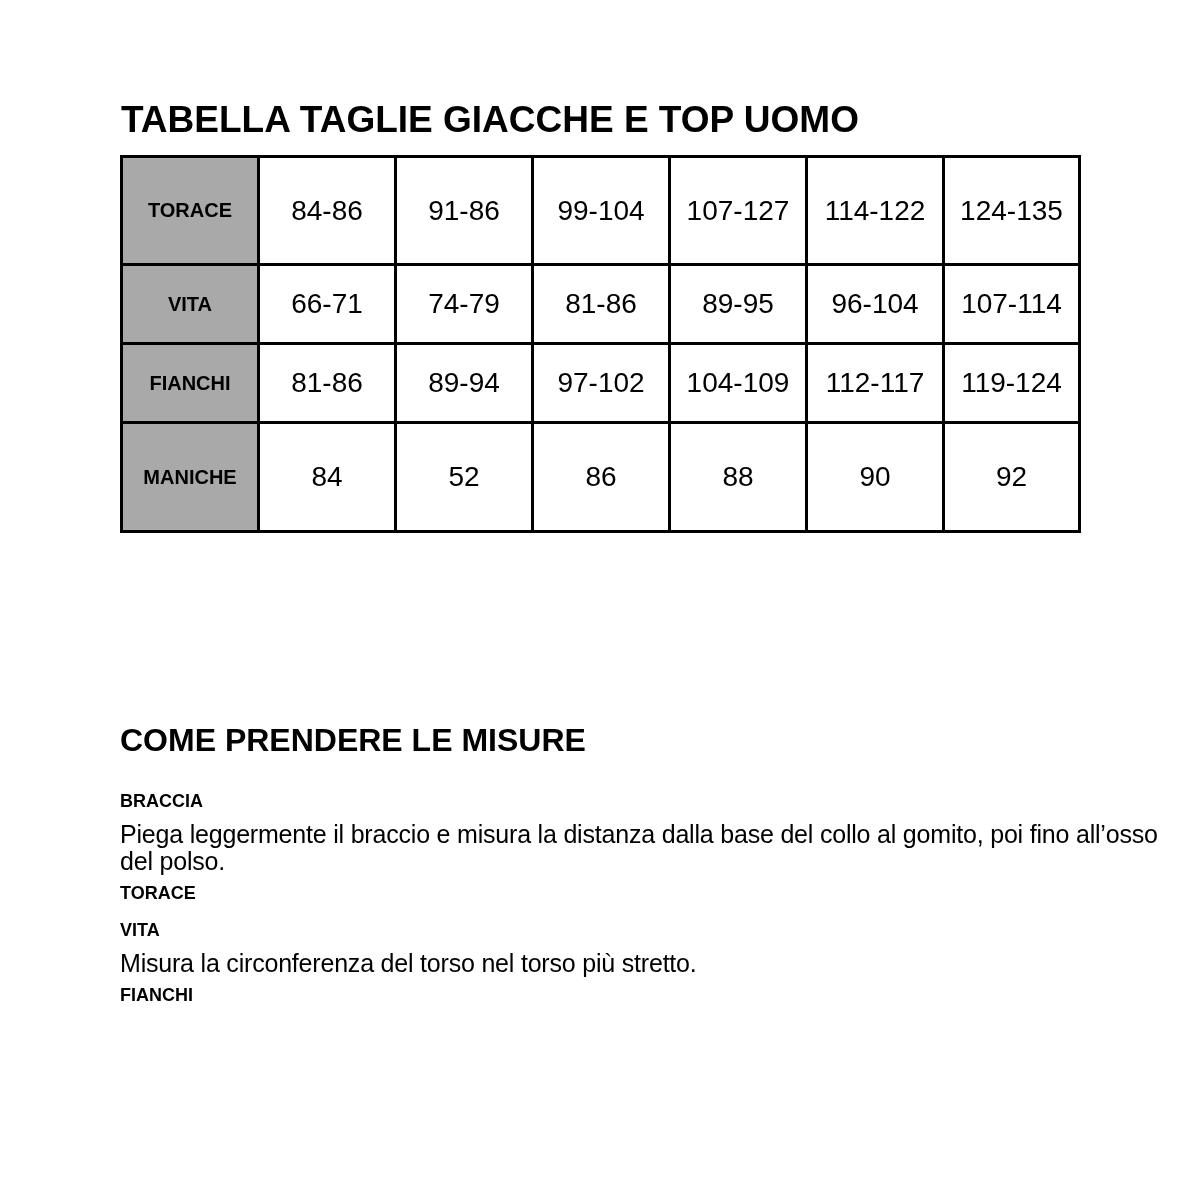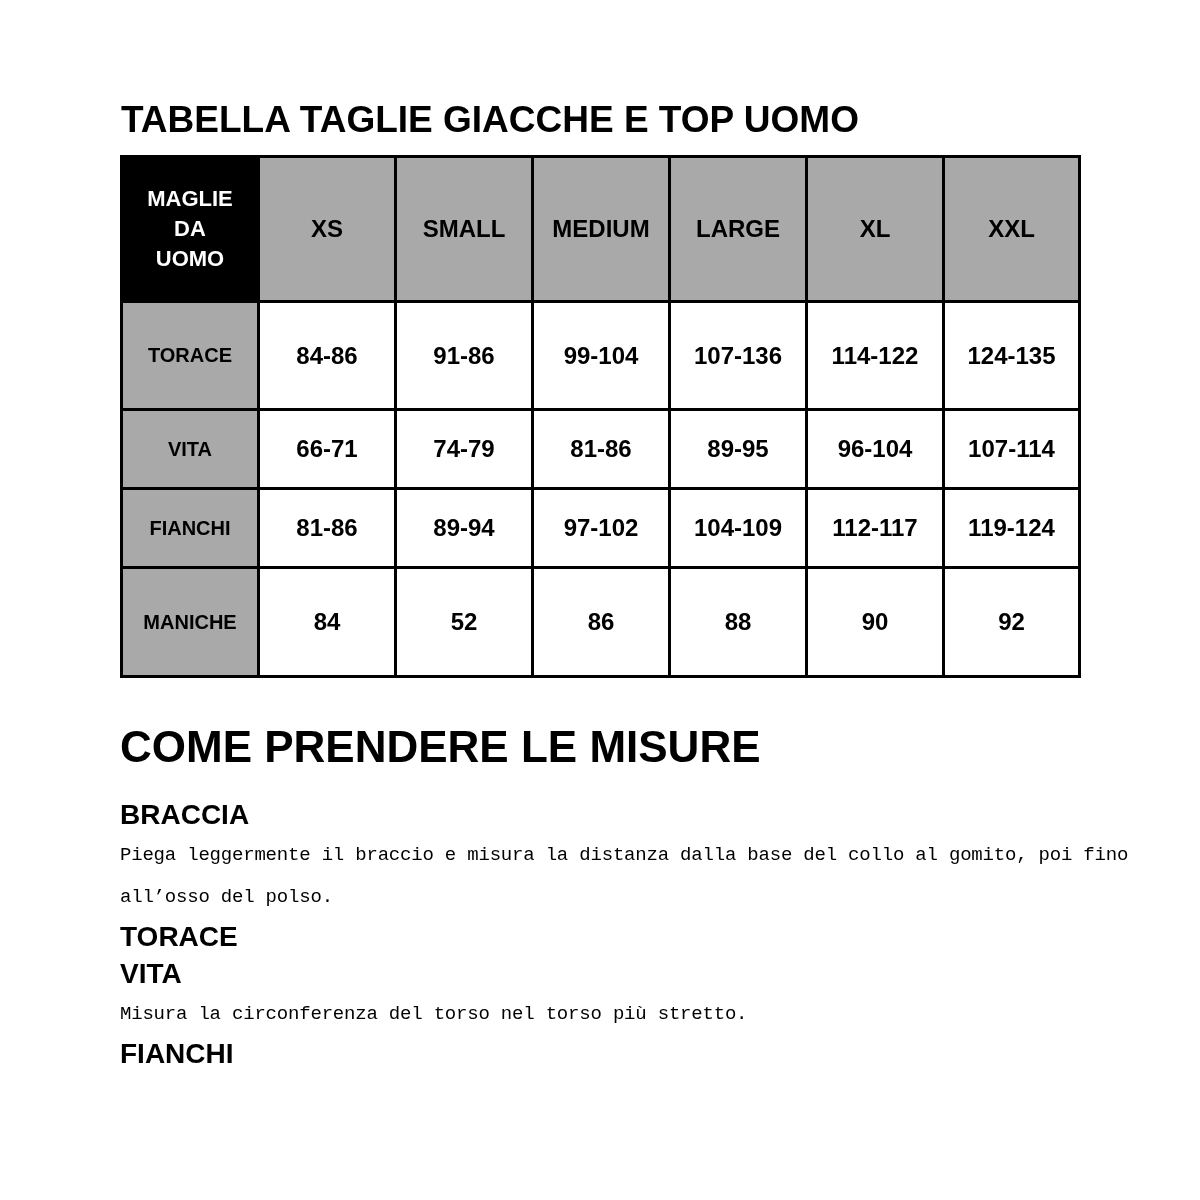--- a/index.html
+++ b/index.html
@@ -48,90 +48,76 @@
     font-size: 24px;
   }
   .row-label-cell {
     background: #a9a9a9;
     color: #000000;
     font-weight: bold;
     font-size: 20px;
   }
   .size-value-cell {
     background: #ffffff;
-    font-weight: bold;
-    font-size: 24px;
+    font-weight: normal;
+    font-size: 28px;
   }
   tr.header-row   { height: 145px; }
   tr.row-torace   { height: 108px; }
   tr.row-vita     { height: 79px;  }
   tr.row-fianchi  { height: 79px;  }
   tr.row-maniche  { height: 109px; }
 
   .measures {
     position: absolute;
     left: 120px; top: 722px;
     width: 1040px;
   }
   .measures-heading {
-    font-size: 44px;
+    font-size: 32px;
     font-weight: bold;
     margin-bottom: 24px;
     white-space: nowrap;
   }
   .measure-label {
-    font-size: 28px;
+    font-size: 18px;
     font-weight: bold;
     line-height: 37.5px;
   }
   .measure-text {
-    font-size: 19px;
-    line-height: 42px;
+    font-size: 25px;
+    line-height: 27px;
     letter-spacing: -0.2px;
-    font-family: Liberation Mono, monospace;
   }
 </style>
 </head>
 <body>
 
 <div class="page">
 
   <h1 class="page-title">TABELLA TAGLIE GIACCHE E TOP UOMO</h1>
 
   <table class="size-table">
     <colgroup>
       <col style="width:137px">
         <col style="width:137px">
         <col style="width:137px">
       <col style="width:137px">
         <col style="width:137px">
         <col style="width:137px">
       <col style="width:136px">
     </colgroup>
     <tbody>
-      <tr class="header-row">
-        <td class="corner-cell">
-          <div>MAGLIE</div>
-          <div>DA</div>
-          <div>UOMO</div>
-        </td>
-        <td class="size-header-cell">XS</td>
-        <td class="size-header-cell">SMALL</td>
-        <td class="size-header-cell">MEDIUM</td>
-        <td class="size-header-cell">LARGE</td>
-        <td class="size-header-cell">XL</td>
-        <td class="size-header-cell">XXL</td>
-      </tr>
 
       <tr class="row-torace">
         <td class="row-label-cell">TORACE</td>
         <td class="size-value-cell">84-86</td>
         <td class="size-value-cell">91-86</td>
         <td class="size-value-cell">99-104</td>
-        <td class="size-value-cell">107-136</td>
+        <td class="size-value-cell">107-127</td>
         <td class="size-value-cell">114-122</td>
         <td class="size-value-cell">124-135</td>
       </tr>
 
       <tr class="row-vita">
         <td class="row-label-cell">VITA</td>
         <td class="size-value-cell">66-71</td>
         <td class="size-value-cell">74-79</td>
         <td class="size-value-cell">81-86</td>
         <td class="size-value-cell">89-95</td>

